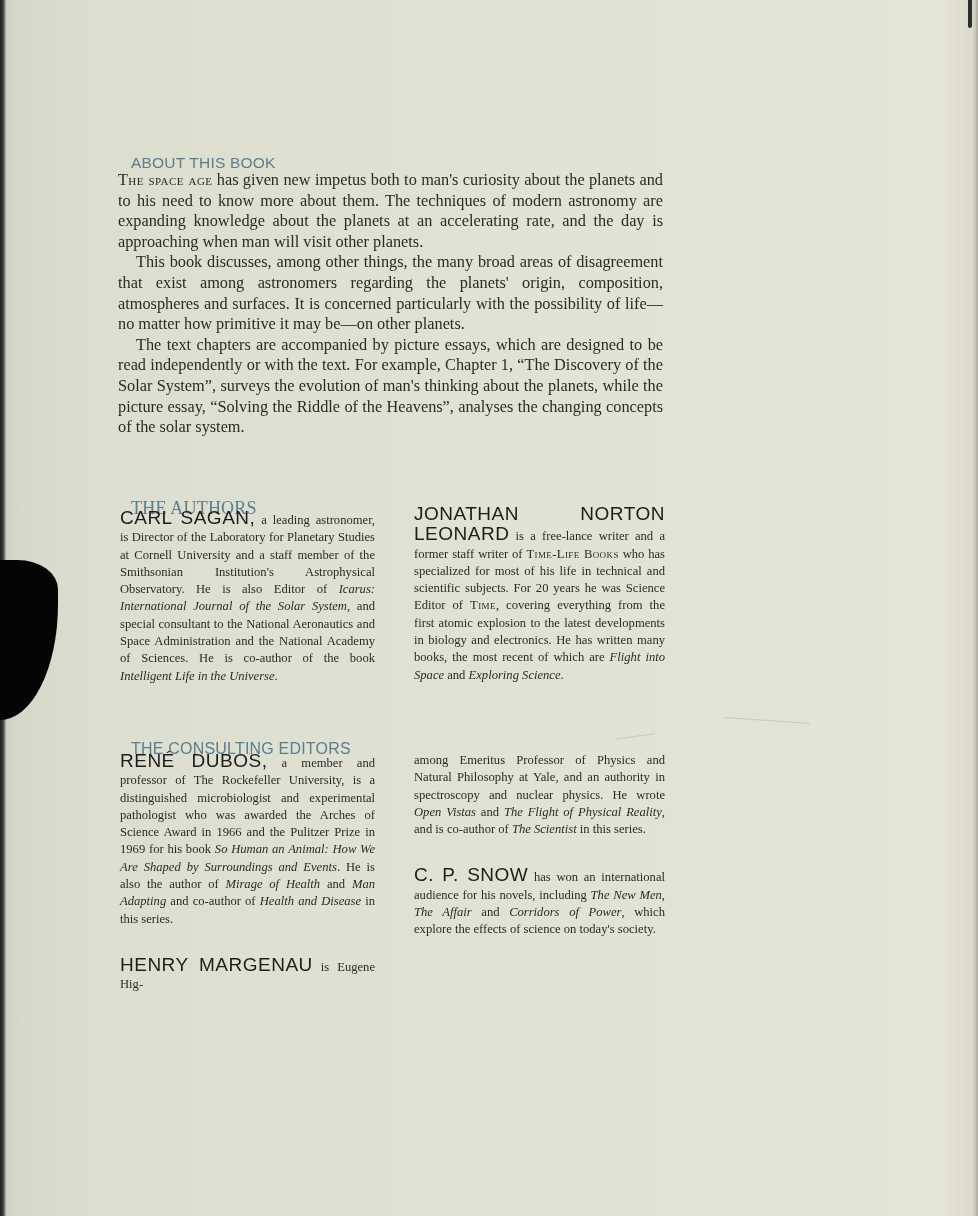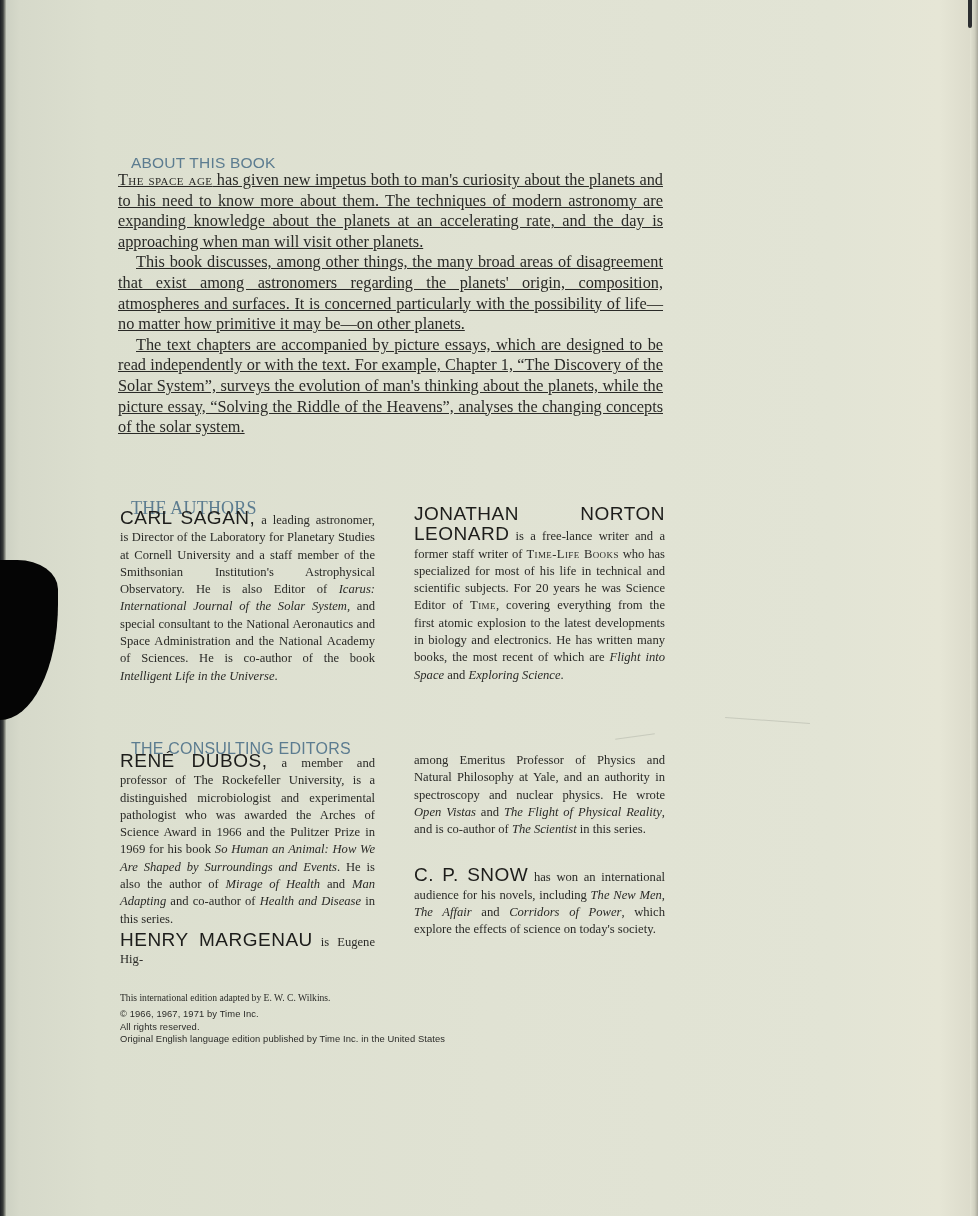--- a/index.html
+++ b/index.html
@@ -60,21 +60,20 @@
     #h-authors { left: 119px; top: 486px; font-size: 18px; font-family: Liberation Serif, serif; }
     #h-editors { left: 119px; top: 728px; font-size: 16px; text-align: center; }
 
     .intro {
       position: absolute;
       left: 118px; top: 170px;
       width: 545px;
       font-size: 16.3px;
       line-height: 20.6px;
       text-align: justify;
-      text-decoration: underline;
     }
     .intro p { margin: 0; }
     .intro p.indent { text-indent: 18px; }
     .sc { font-variant: small-caps; letter-spacing: 0.4px; }
 
     .col {
       position: absolute;
       font-size: 12.6px;
       line-height: 17.3px;
       text-align: justify;
@@ -84,21 +83,21 @@
       font-family: "Liberation Sans", "DejaVu Sans", sans-serif;
       font-size: 19px;
       letter-spacing: 0.5px;
       color: #1d1d1b;
     }
     .it { font-style: italic; }
 
     #author-left { left: 120px; top: 509px; width: 255px; }
     #author-right { left: 414px; top: 505px; width: 251px; }
     #editor-left { left: 120px; top: 752px; width: 255px; }
-    #editor-left p.margenau { margin-top: 3px; }
+    #editor-left p.margenau { margin-top: 28px; }
     #editor-right { left: 414px; top: 752px; width: 251px; }
     #editor-right p.snow { margin-top: 28px; }
 
     .credits {
       position: absolute;
       left: 120px; top: 992px;
       font-size: 9.6px;
       line-height: 12.4px;
       color: #2b2b28;
     }
@@ -152,19 +151,13 @@
   <div id="editor-left" class="col">
     <p><span class="name">RENÉ DUBOS,</span><span> a member and professor of The Rockefeller University, is a distinguished microbiologist and experimental pathologist who was awarded the Arches of Science Award in 1966 and the Pulitzer Prize in 1969 for his book </span><span class="it">So Human an Animal: How We Are Shaped by Surroundings and Events</span><span>. He is also the author of </span><span class="it">Mirage of Health</span><span> and </span><span class="it">Man Adapting</span><span> and co-author of </span><span class="it">Health and Disease</span><span> in this series.</span></p>
     <p class="margenau"><span class="name">HENRY MARGENAU</span><span> is Eugene Hig-</span></p>
   </div>
 
   <div id="editor-right" class="col">
     <p><span id="margenau-cont">among Emeritus Professor of Physics and Natural Philosophy at Yale, and an authority in spectroscopy and nuclear physics. He wrote </span><span class="it">Open Vistas</span><span> and </span><span class="it">The Flight of Physical Reality</span><span>, and is co-author of </span><span class="it">The Scientist</span><span> in this series.</span></p>
     <p class="snow"><span class="name">C. P. SNOW</span><span> has won an international audience for his novels, including </span><span class="it">The New Men</span><span>, </span><span class="it">The Affair</span><span> and </span><span class="it">Corridors of Power</span><span>, which explore the effects of science on today's society.</span></p>
   </div>
 
-  <div class="credits">
-    <p class="first">This international edition adapted by E. W. C. Wilkins.</p>
-    <p class="sans">© 1966, 1967, 1971 by Time Inc.</p>
-    <p class="sans">All rights reserved.</p>
-    <p class="sans">Original English language edition published by Time Inc. in the United States</p>
-  </div>
 </div>
 
 </body></html>

